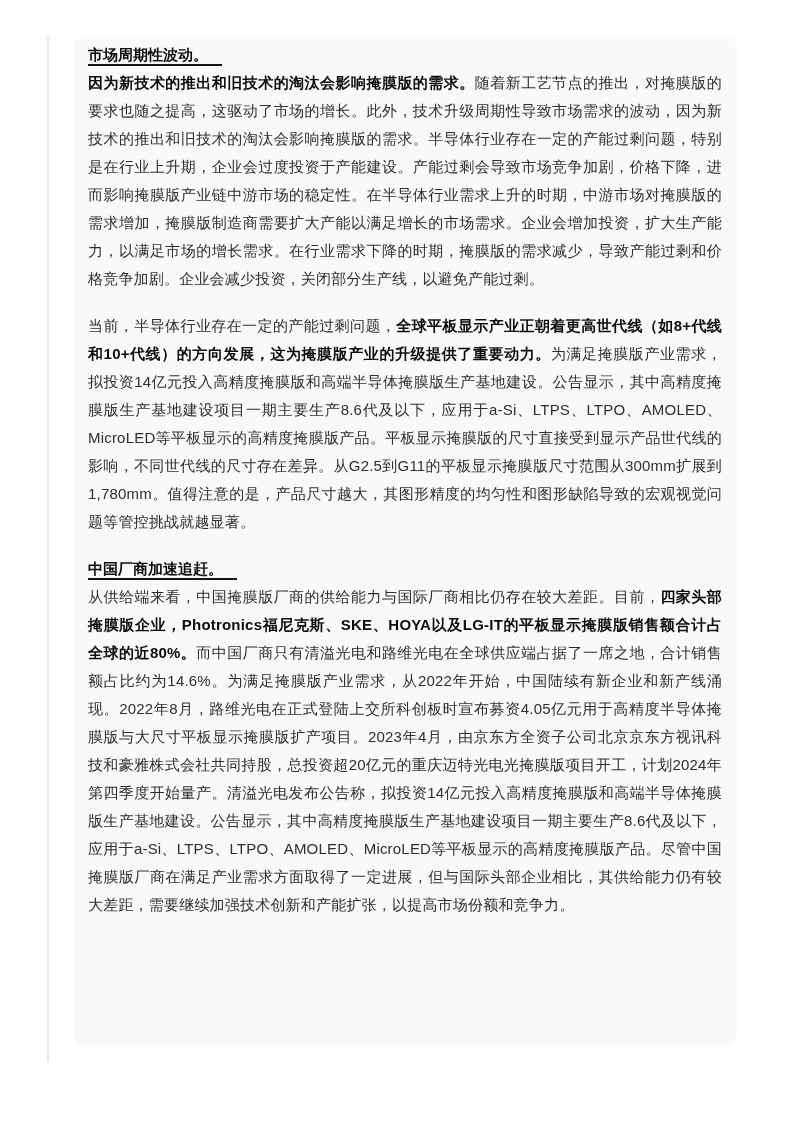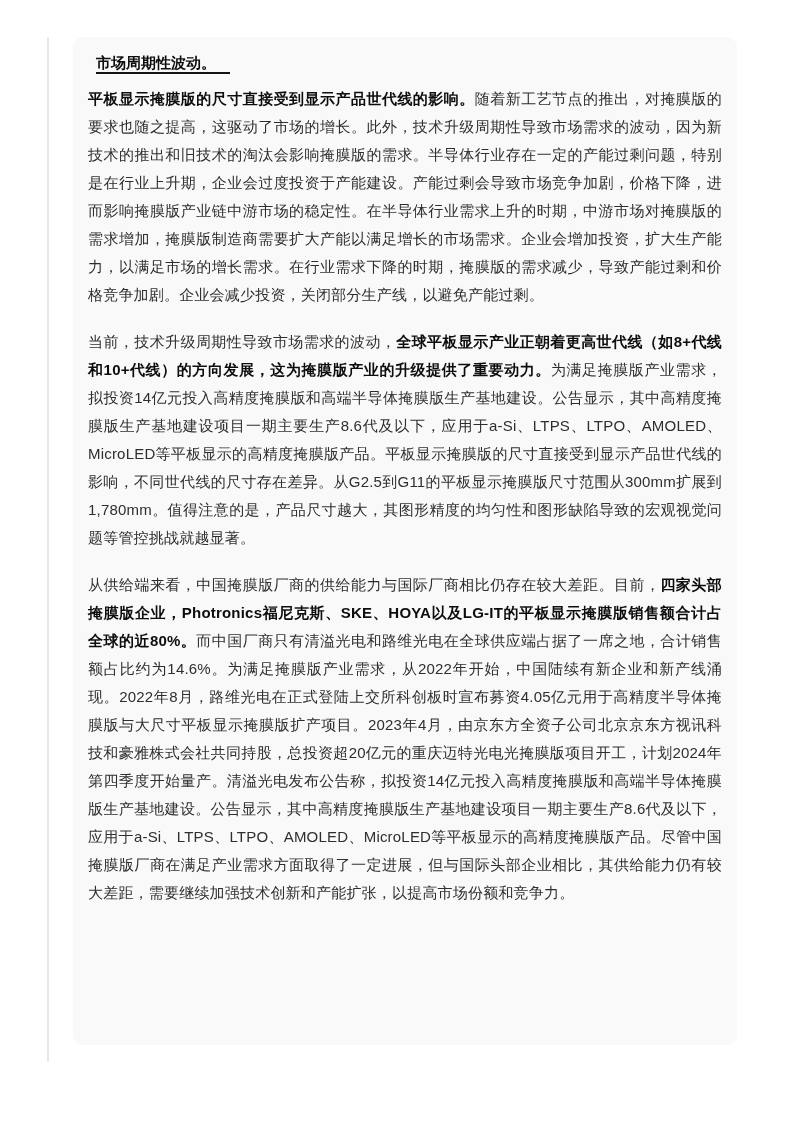--- a/index.html
+++ b/index.html
@@ -40,21 +40,21 @@
     line-height: 28px;
     color: #2e2e2e;
     text-align: justify;
     letter-spacing: 0.2px;
   }
   .doc-card p strong {
     color: #0d0d0d;
     font-weight: 700;
   }
   .doc-heading {
-    margin: 8px;
+    margin: 0;
     font-size: 15px;
     line-height: 28px;
     font-weight: 700;
     color: #0d0d0d;
     text-align: left;
   }
   .doc-heading .u {
     border-bottom: 2px solid #141414;
     padding-right: 14px;
     padding-bottom: 1px;
@@ -62,19 +62,20 @@
 </style>
 </head>
 <body>
 
 <div class="left-guide"></div>
 
 <div class="doc-card">
 
 
   <h3 class="doc-heading"><span class="u">市场周期性波动。</span></h3>
-  <p><strong>平板显示掩膜版的尺寸直接受到显示产品世代线的影响。</strong><span>随着新工艺节点的推出，对掩膜版的要求也随之提高，这驱动了市场的增长。此外，技术升级周期性导致市场需求的波动，因为新技术的推出和旧技术的淘汰会影响掩膜版的需求。半导体行业存在一定的产能过剩问题，特别是在行业上升期，企业会过度投资于产能建设。产能过剩会导致市场竞争加剧，价格下降，进而影响掩膜版产业链中游市场的稳定性。在半导体行业需求上升的时期，中游市场对掩膜版的需求增加，掩膜版制造商需要扩大产能以满足增长的市场需求。企业会增加投资，扩大生产能力，以满足市场的增长需求。在行业需求下降的时期，掩膜版的需求减少，导致产能过剩和价格竞争加剧。企业会减少投资，关闭部分生产线，以避免产能过剩。</span></p>
+  <p><strong>因为新技术的推出和旧技术的淘汰会影响掩膜版的需求。</strong><span>随着新工艺节点的推出，对掩膜版的要求也随之提高，这驱动了市场的增长。此外，技术升级周期性导致市场需求的波动，因为新技术的推出和旧技术的淘汰会影响掩膜版的需求。半导体行业存在一定的产能过剩问题，特别是在行业上升期，企业会过度投资于产能建设。产能过剩会导致市场竞争加剧，价格下降，进而影响掩膜版产业链中游市场的稳定性。在半导体行业需求上升的时期，中游市场对掩膜版的需求增加，掩膜版制造商需要扩大产能以满足增长的市场需求。企业会增加投资，扩大生产能力，以满足市场的增长需求。在行业需求下降的时期，掩膜版的需求减少，导致产能过剩和价格竞争加剧。企业会减少投资，关闭部分生产线，以避免产能过剩。</span></p>
 
-  <p><span>当前，技术升级周期性导致市场需求的波动，</span><strong>全球平板显示产业正朝着更高世代线（如8+代线和10+代线）的方向发展，这为掩膜版产业的升级提供了重要动力。</strong><span>为满足掩膜版产业需求，拟投资14亿元投入高精度掩膜版和高端半导体掩膜版生产基地建设。公告显示，其中高精度掩膜版生产基地建设项目一期主要生产8.6代及以下，应用于a-Si、LTPS、LTPO、AMOLED、MicroLED等平板显示的高精度掩膜版产品。平板显示掩膜版的尺寸直接受到显示产品世代线的影响，不同世代线的尺寸存在差异。从G2.5到G11的平板显示掩膜版尺寸范围从300mm扩展到1,780mm。值得注意的是，产品尺寸越大，其图形精度的均匀性和图形缺陷导致的宏观视觉问题等管控挑战就越显著。</span></p>
+  <p><span>当前，半导体行业存在一定的产能过剩问题，</span><strong>全球平板显示产业正朝着更高世代线（如8+代线和10+代线）的方向发展，这为掩膜版产业的升级提供了重要动力。</strong><span>为满足掩膜版产业需求，拟投资14亿元投入高精度掩膜版和高端半导体掩膜版生产基地建设。公告显示，其中高精度掩膜版生产基地建设项目一期主要生产8.6代及以下，应用于a-Si、LTPS、LTPO、AMOLED、MicroLED等平板显示的高精度掩膜版产品。平板显示掩膜版的尺寸直接受到显示产品世代线的影响，不同世代线的尺寸存在差异。从G2.5到G11的平板显示掩膜版尺寸范围从300mm扩展到1,780mm。值得注意的是，产品尺寸越大，其图形精度的均匀性和图形缺陷导致的宏观视觉问题等管控挑战就越显著。</span></p>
 
+  <h3 class="doc-heading"><span class="u">中国厂商加速追赶。</span></h3>
   <p><span>从供给端来看，中国掩膜版厂商的供给能力与国际厂商相比仍存在较大差距。目前，</span><strong>四家头部掩膜版企业，Photronics福尼克斯、SKE、HOYA以及LG-IT的平板显示掩膜版销售额合计占全球的近80%。</strong><span>而中国厂商只有清溢光电和路维光电在全球供应端占据了一席之地，合计销售额占比约为14.6%。为满足掩膜版产业需求，从2022年开始，中国陆续有新企业和新产线涌现。2022年8月，路维光电在正式登陆上交所科创板时宣布募资4.05亿元用于高精度半导体掩膜版与大尺寸平板显示掩膜版扩产项目。2023年4月，由京东方全资子公司北京京东方视讯科技和豪雅株式会社共同持股，总投资超20亿元的重庆迈特光电光掩膜版项目开工，计划2024年第四季度开始量产。清溢光电发布公告称，拟投资14亿元投入高精度掩膜版和高端半导体掩膜版生产基地建设。公告显示，其中高精度掩膜版生产基地建设项目一期主要生产8.6代及以下，应用于a-Si、LTPS、LTPO、AMOLED、MicroLED等平板显示的高精度掩膜版产品。尽管中国掩膜版厂商在满足产业需求方面取得了一定进展，但与国际头部企业相比，其供给能力仍有较大差距，需要继续加强技术创新和产能扩张，以提高市场份额和竞争力。</span></p>
 
 </div>
 
 </body></html>

